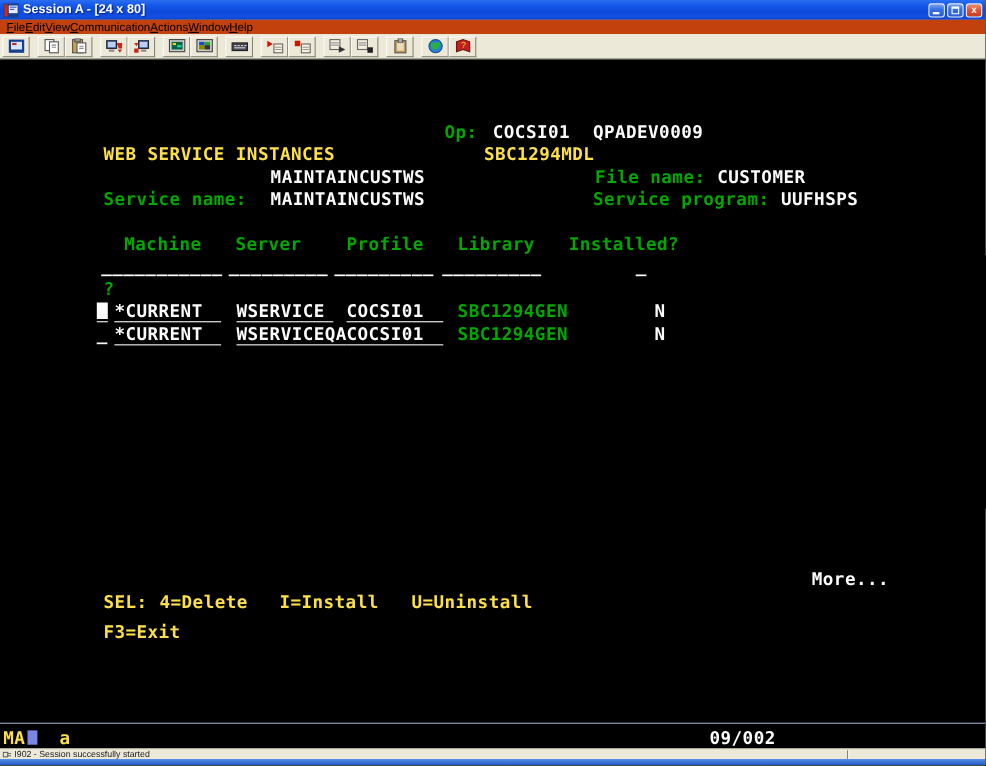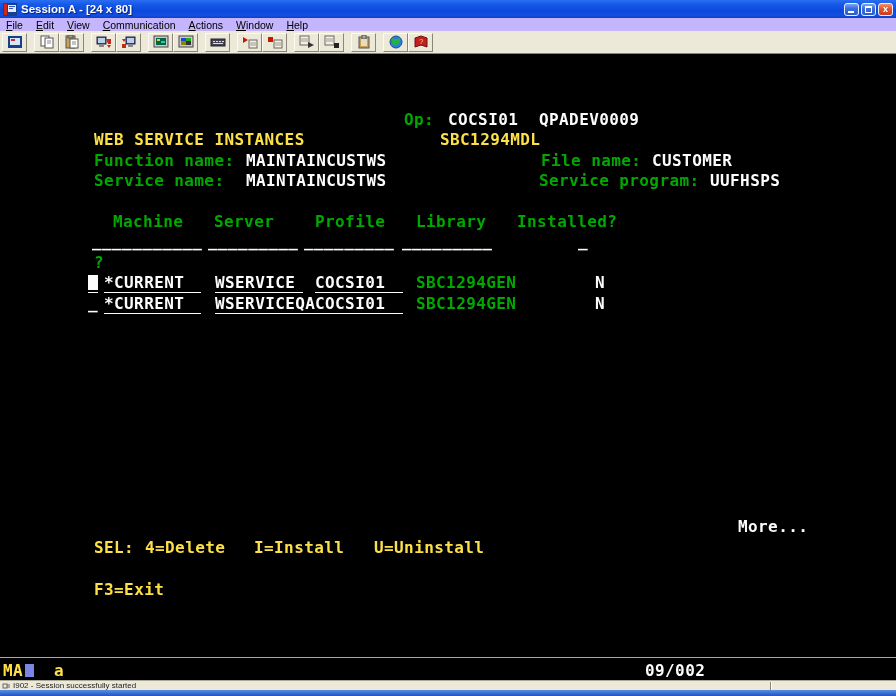--- a/index.html
+++ b/index.html
@@ -17,22 +17,22 @@
     text-shadow:1px 1px 1px #00228a; white-space:nowrap; }
   .winbtn { width:15px; height:13px; margin-left:2px; border-radius:3px; position:relative;
     border:1px solid #e8f0ff;
     background:linear-gradient(to bottom,#7ba4f0 0%,#3a6fe0 40%,#2a5cd0 100%);
     color:#fff; font-size:9px; line-height:11px; text-align:center; font-weight:bold; }
   .winbtn.close { background:linear-gradient(to bottom,#f0926a 0%,#e25432 45%,#c83c1e 100%); }
   .winbtn .minbar { position:absolute; left:3px; bottom:2px; width:6px; height:2px; background:#fff; }
   .winbtn .restsq { position:absolute; left:3px; top:2px; width:7px; height:7px; border:1px solid #fff; border-top-width:2px; }
 
   
-  #menubar { height:13px; display:flex; align-items:center; gap:13px; padding:0 6px;
-    background:#c4b5fd; font-size:10.5px; color:#000; }
+  #menubar { height:13px; display:flex; align-items:center; padding:0 6px;
+    background:#c2410c; font-size:10.5px; color:#000; }
   .mi { white-space:nowrap; cursor:default; }
   .mi u { text-decoration:underline; }
 
   
   #toolbar { height:23px; display:flex; align-items:center; padding:1px 2px;
     background:#ece9d8; border-bottom:1px solid #8a867a; }
   .tbtn { width:25px; height:19px; display:flex; align-items:center; justify-content:center;
     background:#ece9d8; border:1px solid; border-color:#fbfaf5 #8a867a #8a867a #fbfaf5; padding:0; }
   .grp { margin-left:7px; }
   .tbtn svg { display:block; }
@@ -219,21 +219,20 @@
 
   <div id="term">
 
     <span class="t g" style="left:404px;top:57px">Op:</span>
     <span class="t w" style="left:448px;top:57px">COCSI01</span>
     <span class="t w" style="left:539px;top:57px">QPADEV0009</span>
 
     <span class="t b" style="left:94px;top:77px">WEB SERVICE INSTANCES</span>
     <span class="t b" style="left:440px;top:77px">SBC1294MDL</span>
 
-    <span class="t g" style="left:94px;top:98px">Function name:</span>
     <span class="t w" style="left:246px;top:98px">MAINTAINCUSTWS</span>
     <span class="t g" style="left:541px;top:98px">File name:</span>
     <span class="t w" style="left:652px;top:98px">CUSTOMER</span>
 
     <span class="t g" style="left:94px;top:118px">Service name:</span>
     <span class="t w" style="left:246px;top:118px">MAINTAINCUSTWS</span>
     <span class="t g" style="left:539px;top:118px">Service program:</span>
     <span class="t w" style="left:710px;top:118px">UUFHSPS</span>
 
     <span class="t g" style="left:113px;top:159px">Machine</span>
@@ -263,21 +262,21 @@
     <span class="t w fld" style="left:215px;top:241px;width:100px">WSERVICEQA</span>
     <span class="t w fld" style="left:315px;top:241px;width:88px">COCSI01</span>
     <span class="t g" style="left:416px;top:241px">SBC1294GEN</span>
     <span class="t w" style="left:595px;top:241px">N</span>
 
     <span class="t w" style="left:738px;top:464px">More...</span>
     <span class="t b" style="left:94px;top:485px">SEL:</span>
     <span class="t b" style="left:145px;top:485px">4=Delete</span>
     <span class="t b" style="left:254px;top:485px">I=Install</span>
     <span class="t b" style="left:374px;top:485px">U=Uninstall</span>
-    <span class="t b" style="left:94px;top:527px">F3=Exit</span>
+    <span class="t b" style="left:94px;top:512px">F3=Exit</span>
 
     <div id="oia-sep" style="top:603px"></div>
     <span class="t b" style="left:3px;top:608px">MA</span>
     <div id="oia-block" style="left:25px;top:610px"></div>
     <span class="t b" style="left:54px;top:608px">a</span>
     <span class="t w" style="left:645px;top:608px">09/002</span>
   </div>
 
   <div id="statusbar">
     <svg id="status-icon" width="8" height="8" viewBox="0 0 8 8">

